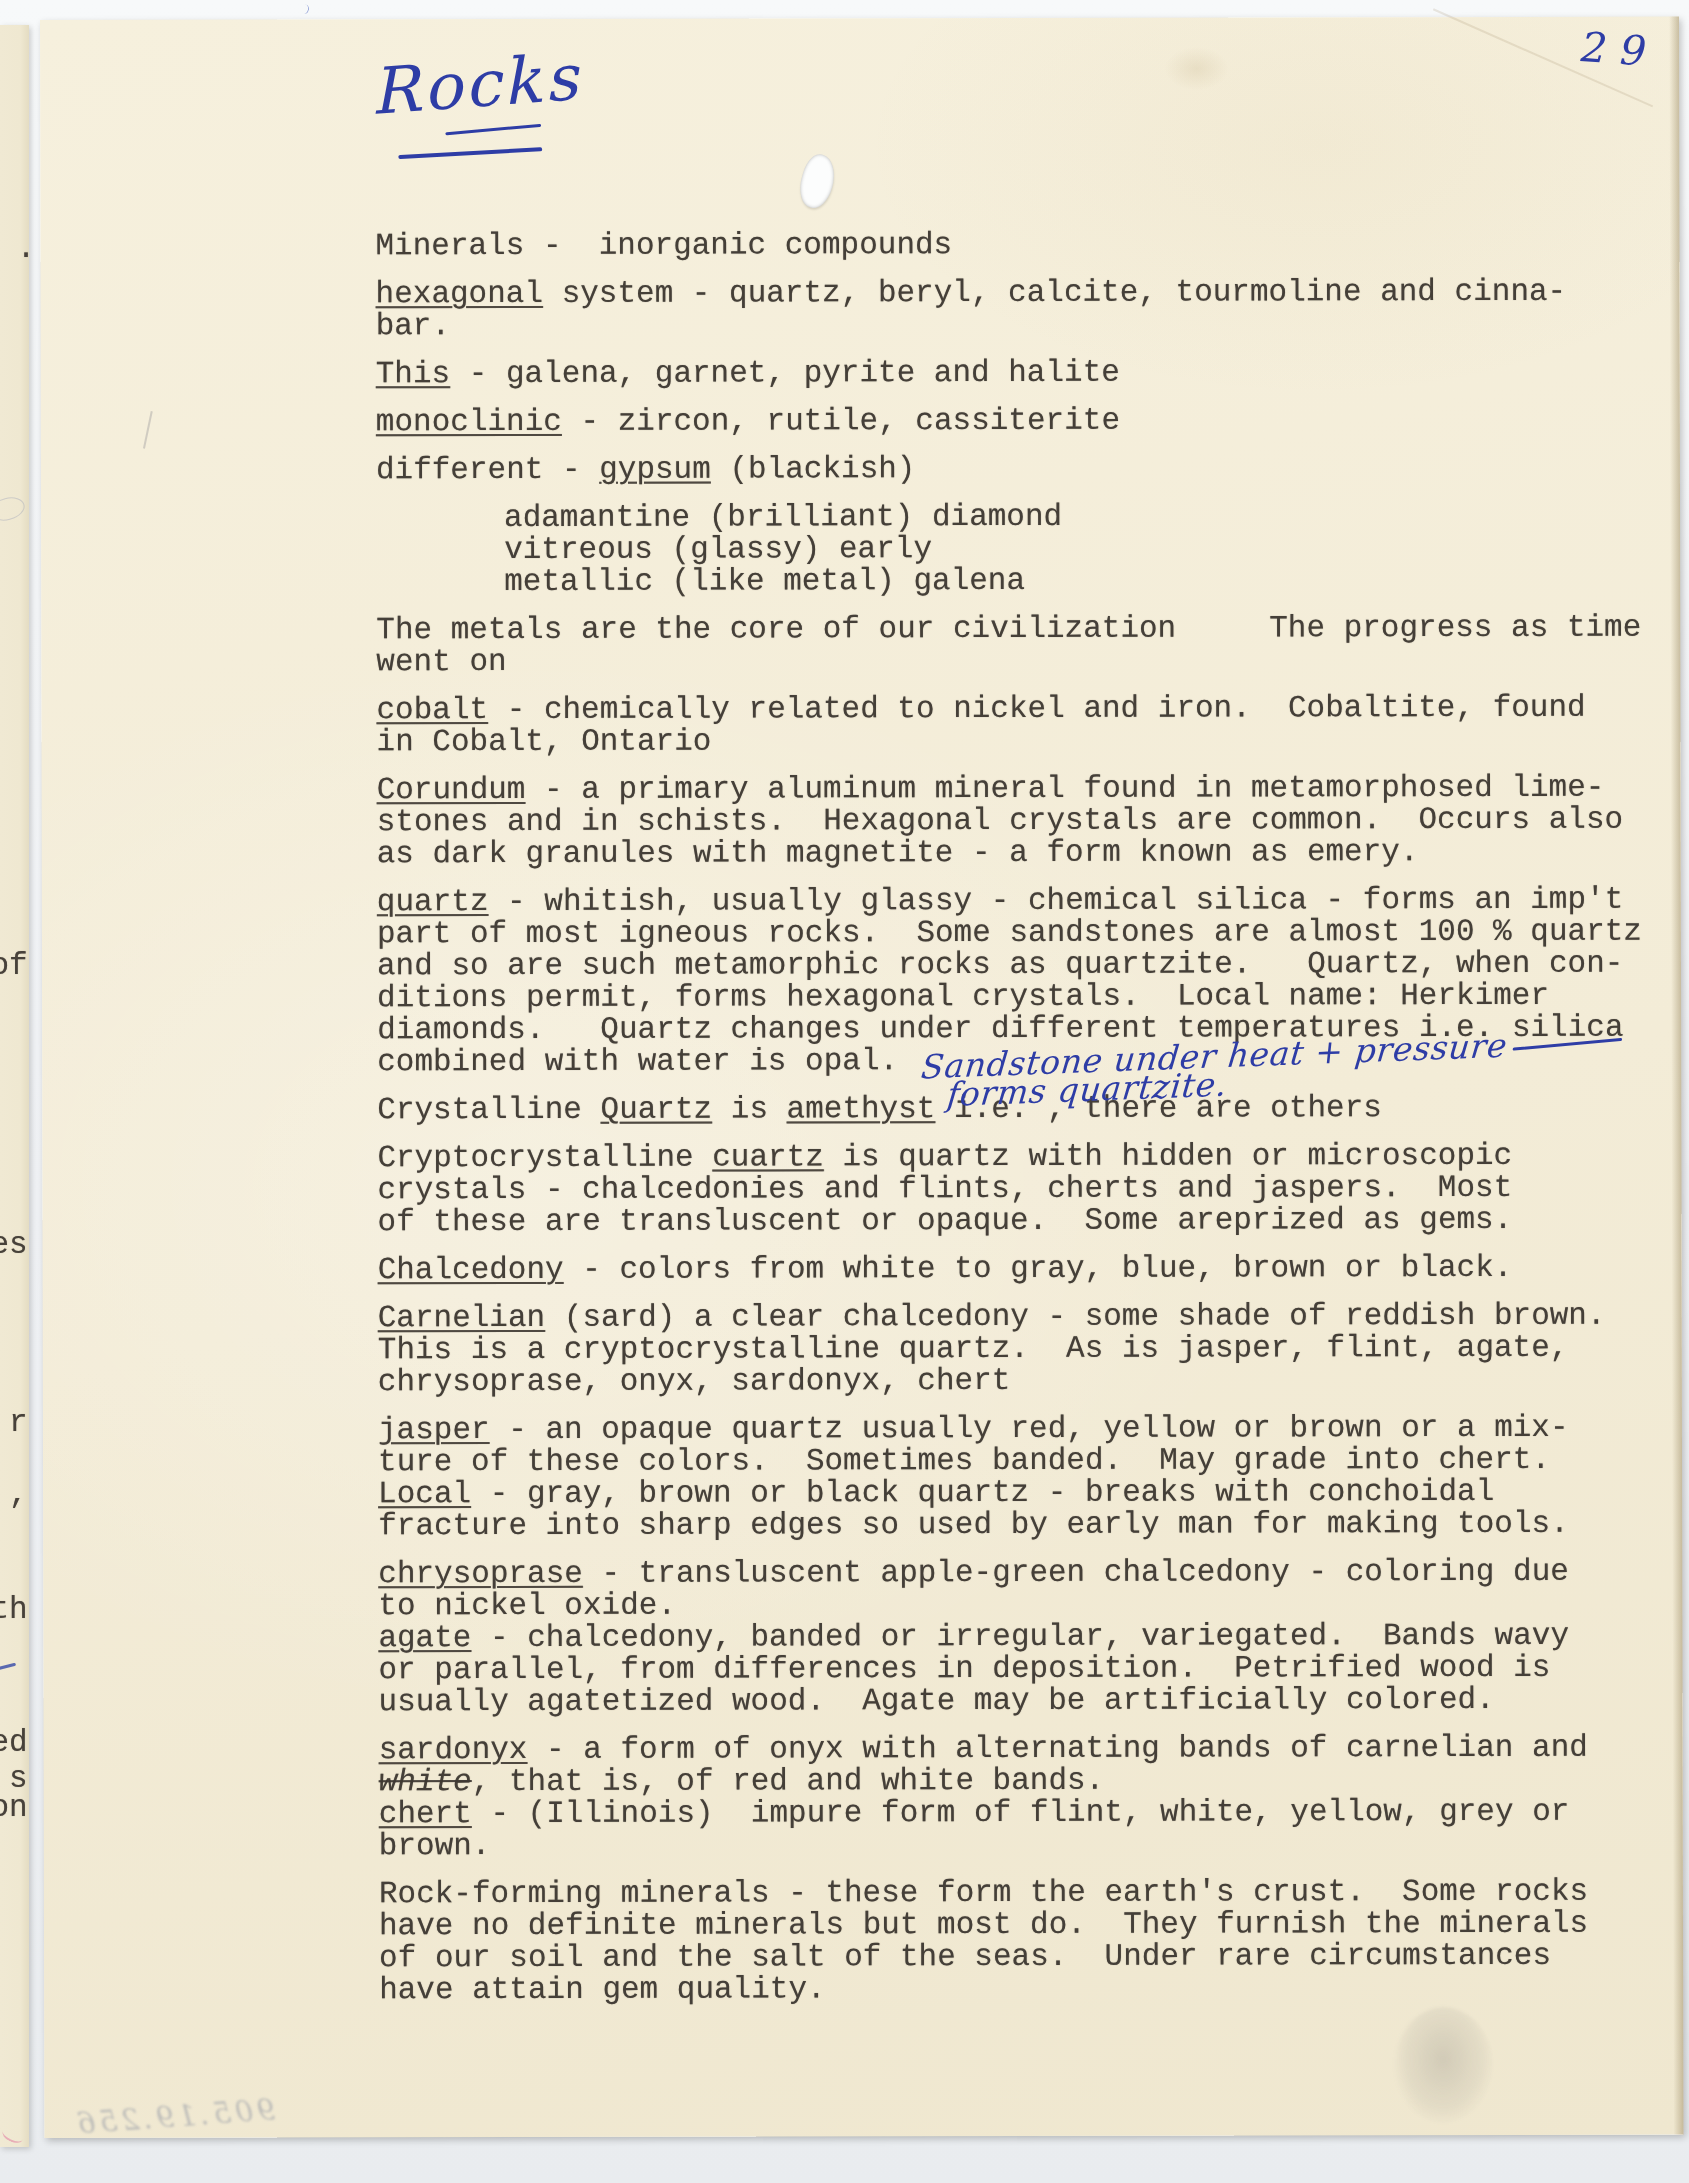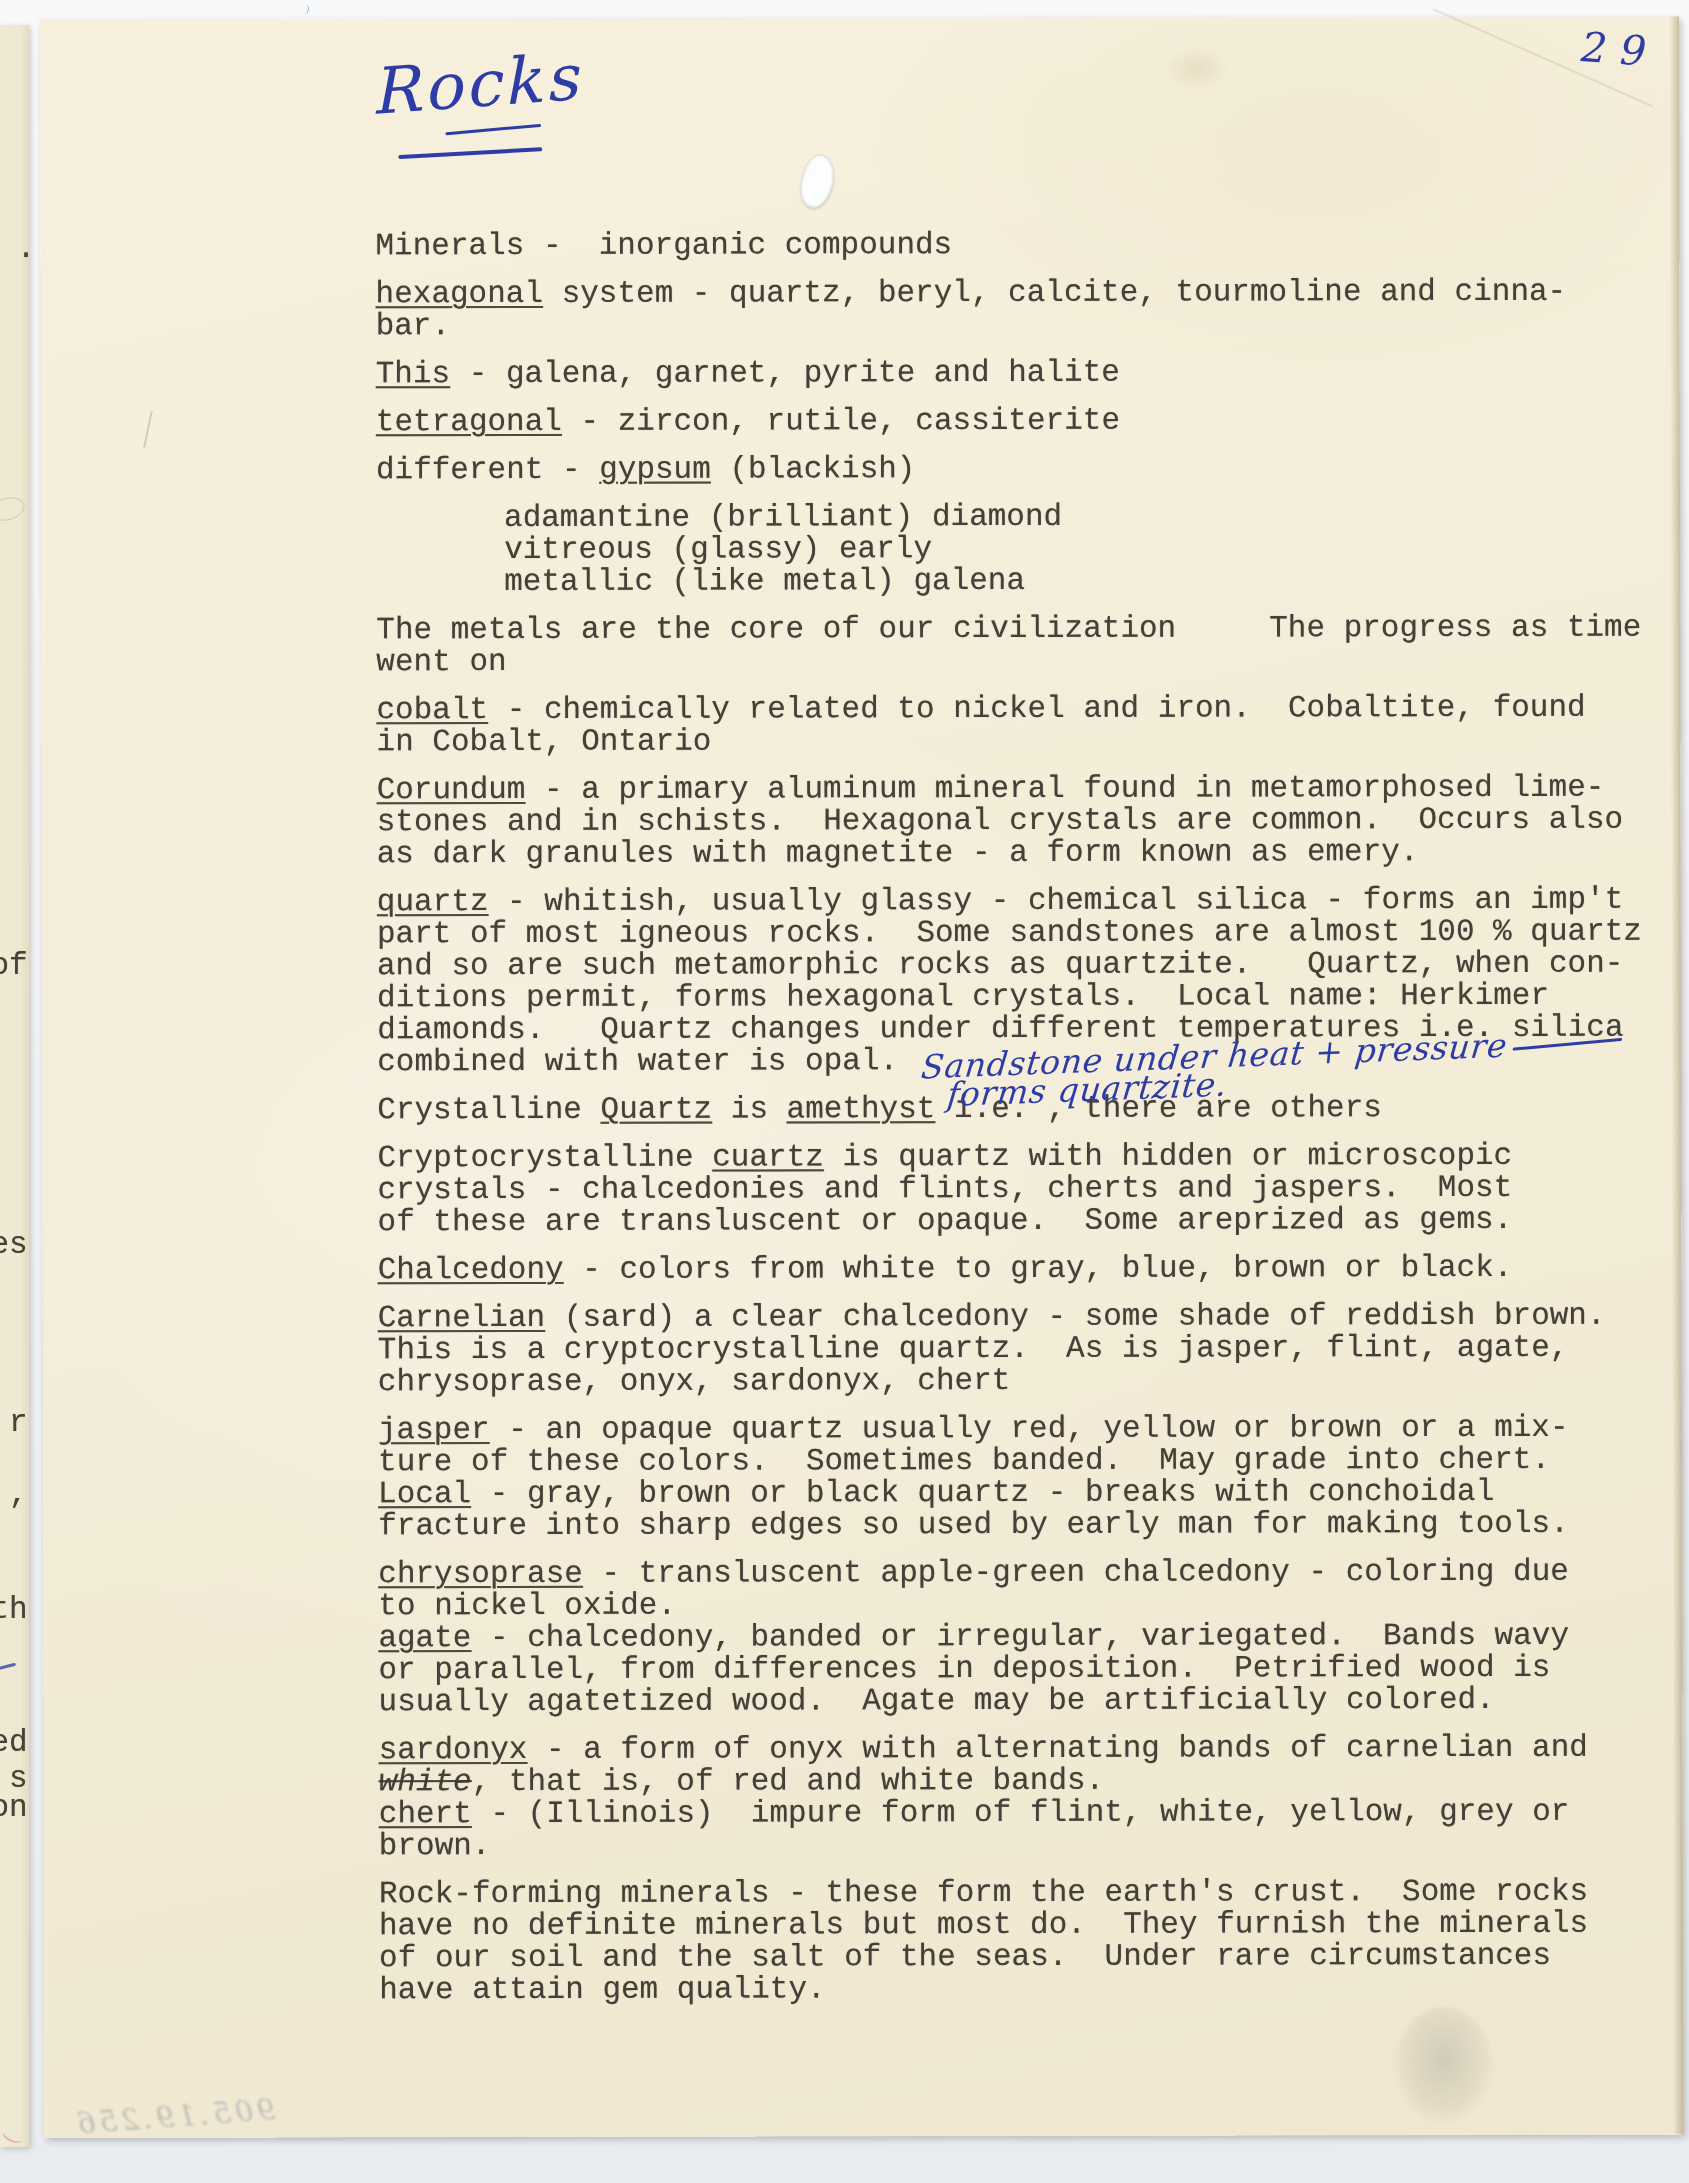--- a/index.html
+++ b/index.html
@@ -196,21 +196,21 @@
         <div class="tline"><span>Minerals -  inorganic compounds</span></div>
       </div>
       <div class="para">
         <div class="tline"><span class="u">hexagonal</span><span> system - quartz, beryl, calcite, tourmoline and cinna-</span></div>
         <div class="tline"><span>bar.</span></div>
       </div>
       <div class="para">
         <div class="tline"><span class="u">This</span><span> - galena, garnet, pyrite and halite</span></div>
       </div>
       <div class="para">
-        <div class="tline"><span class="u">tetragonal</span><span> - zircon, rutile, cassiterite</span></div>
+        <div class="tline"><span class="u">monoclinic</span><span> - zircon, rutile, cassiterite</span></div>
       </div>
       <div class="para">
         <div class="tline"><span>different - </span><span class="u">gypsum</span><span> (blackish)</span></div>
       </div>
       <div class="para">
         <div class="tline"><span>adamantine (brilliant) diamond</span></div>
         <div class="tline"><span>vitreous (glassy) early</span></div>
         <div class="tline"><span>metallic (like metal) galena</span></div>
       </div>
       <div class="para">

